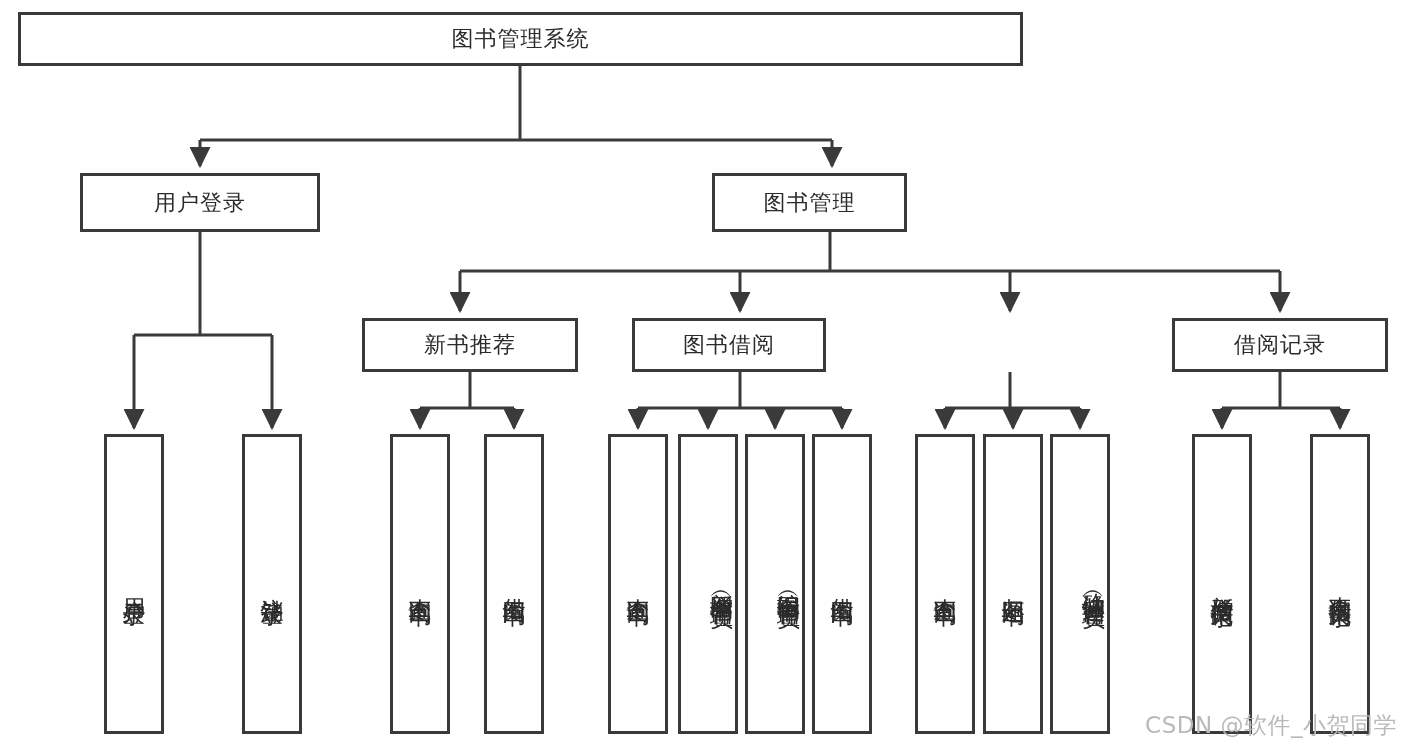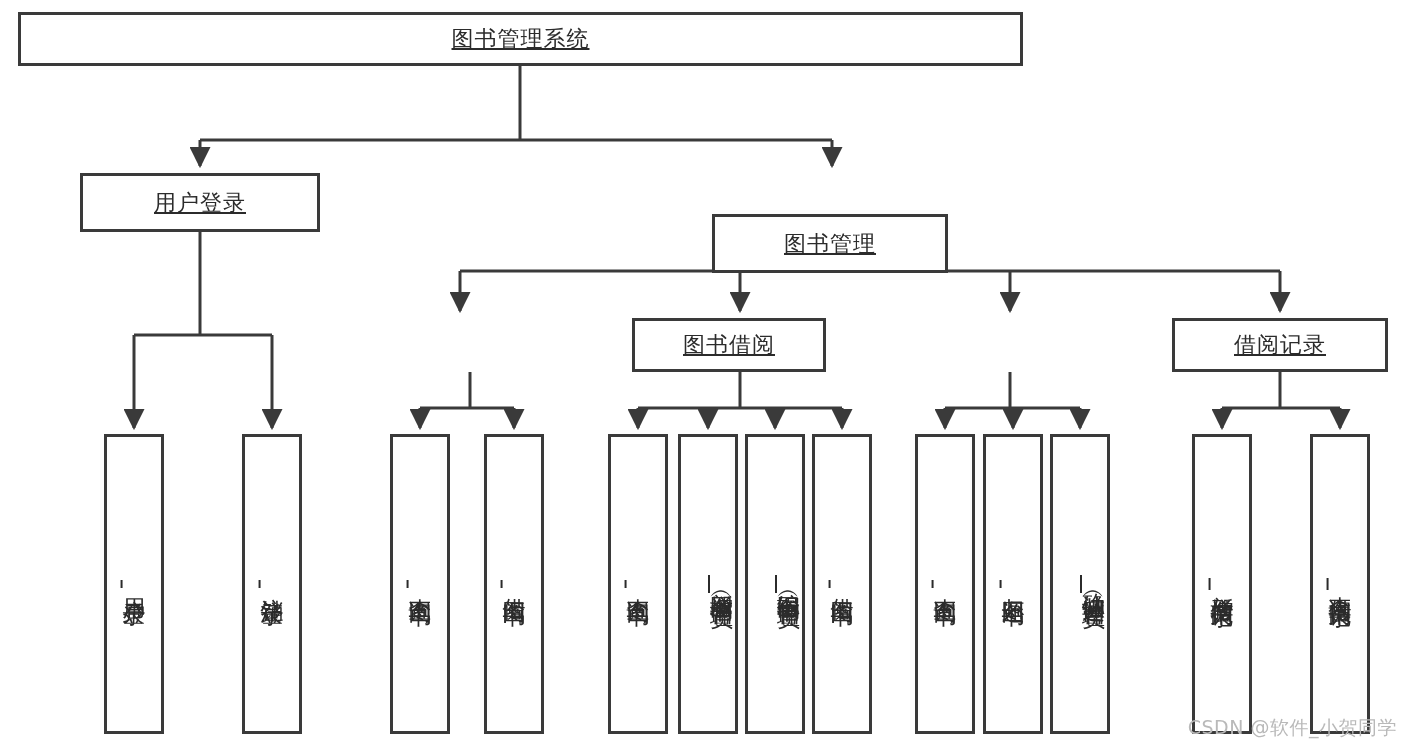--- a/index.html
+++ b/index.html
@@ -2,28 +2,28 @@
 <html><head>
 <meta charset="utf-8">
 <style>
   html,body{margin:0;padding:0;background:#ffffff;}
   body{width:1405px;height:747px;overflow:hidden;
        font-family:"DejaVu Sans","Liberation Sans",sans-serif;}
   #stage{position:relative;width:1405px;height:747px;background:#fff;}
   #edges{position:absolute;left:0;top:0;width:1405px;height:747px;}
   .node{position:absolute;box-sizing:border-box;border:3px solid #3a3a3a;
         background:#ffffff;display:flex;align-items:center;justify-content:center;
-        color:#2b2b2b;text-decoration:underline;}
+        color:#2b2b2b;}
   .node.h{font-size:22px;letter-spacing:1px;}
   .node.v{writing-mode:vertical-rl;text-orientation:upright;
           font-size:23px;line-height:1.18;letter-spacing:2px;
           padding-top:6px;padding-bottom:6px;
           align-items:flex-start;justify-content:center;}
   .node.v.mid{align-items:center;}
-  #watermark{position:absolute;right:8px;bottom:6px;font-size:19px;color:#b9b9b9;
+  #watermark{position:absolute;right:8px;bottom:6px;font-size:23px;color:#b9b9b9;
              letter-spacing:0.5px;white-space:nowrap;}
 </style>
 </head>
 <body>
 
 <div id="stage">
 
   <svg id="edges" viewBox="0 0 1405 747" xmlns="http://www.w3.org/2000/svg">
     <defs>
       <marker id="arrow" viewBox="0 0 10 10" refX="9" refY="5" markerWidth="7" markerHeight="7" orient="auto-start-reverse">
@@ -70,22 +70,23 @@
       <path d="M 1280 372 L 1280 408"></path>
       <path d="M 1222 408 L 1340 408"></path>
       <path d="M 1222 408 L 1222 428" marker-end="url(#arrow)"></path>
       <path d="M 1340 408 L 1340 428" marker-end="url(#arrow)"></path>
     </g>
   </svg>
 
   <div class="node h" style="left: 18px; top: 12px; width: 1005px; height: 54px;">图书管理系统</div>
 
   <div class="node h" style="left: 80px; top: 173px; width: 240px; height: 59px;">用户登录</div>
-  <div class="node h" style="left: 712px; top: 173px; width: 236px; height: 59px; margin-top: 41px;">图书管理</div>
+  <div class="node h" style="left: 712px; top: 173px; width: 195px; height: 59px;">图书管理</div>
 
+  <div class="node h" style="left: 362px; top: 318px; width: 216px; height: 54px;">新书推荐</div>
   <div class="node h" style="left: 632px; top: 318px; width: 194px; height: 54px;">图书借阅</div>
   <div class="node h" style="left: 1172px; top: 318px; width: 216px; height: 54px;">借阅记录</div>
 
   <div class="node v mid" style="left: 104px; top: 434px; width: 60px; height: 300px;">用户登录</div>
   <div class="node v mid" style="left: 242px; top: 434px; width: 60px; height: 300px;">注销登录</div>
   <div class="node v mid" style="left: 390px; top: 434px; width: 60px; height: 300px;">查询图书</div>
   <div class="node v mid" style="left: 484px; top: 434px; width: 60px; height: 300px;">借阅图书</div>
   <div class="node v mid" style="left: 608px; top: 434px; width: 60px; height: 300px;">查询图书</div>
   <div class="node v" style="left: 678px; top: 434px; width: 60px; height: 300px;">新增图书（管理员）</div>
   <div class="node v" style="left: 745px; top: 434px; width: 60px; height: 300px;">编辑图书（管理员）</div>

